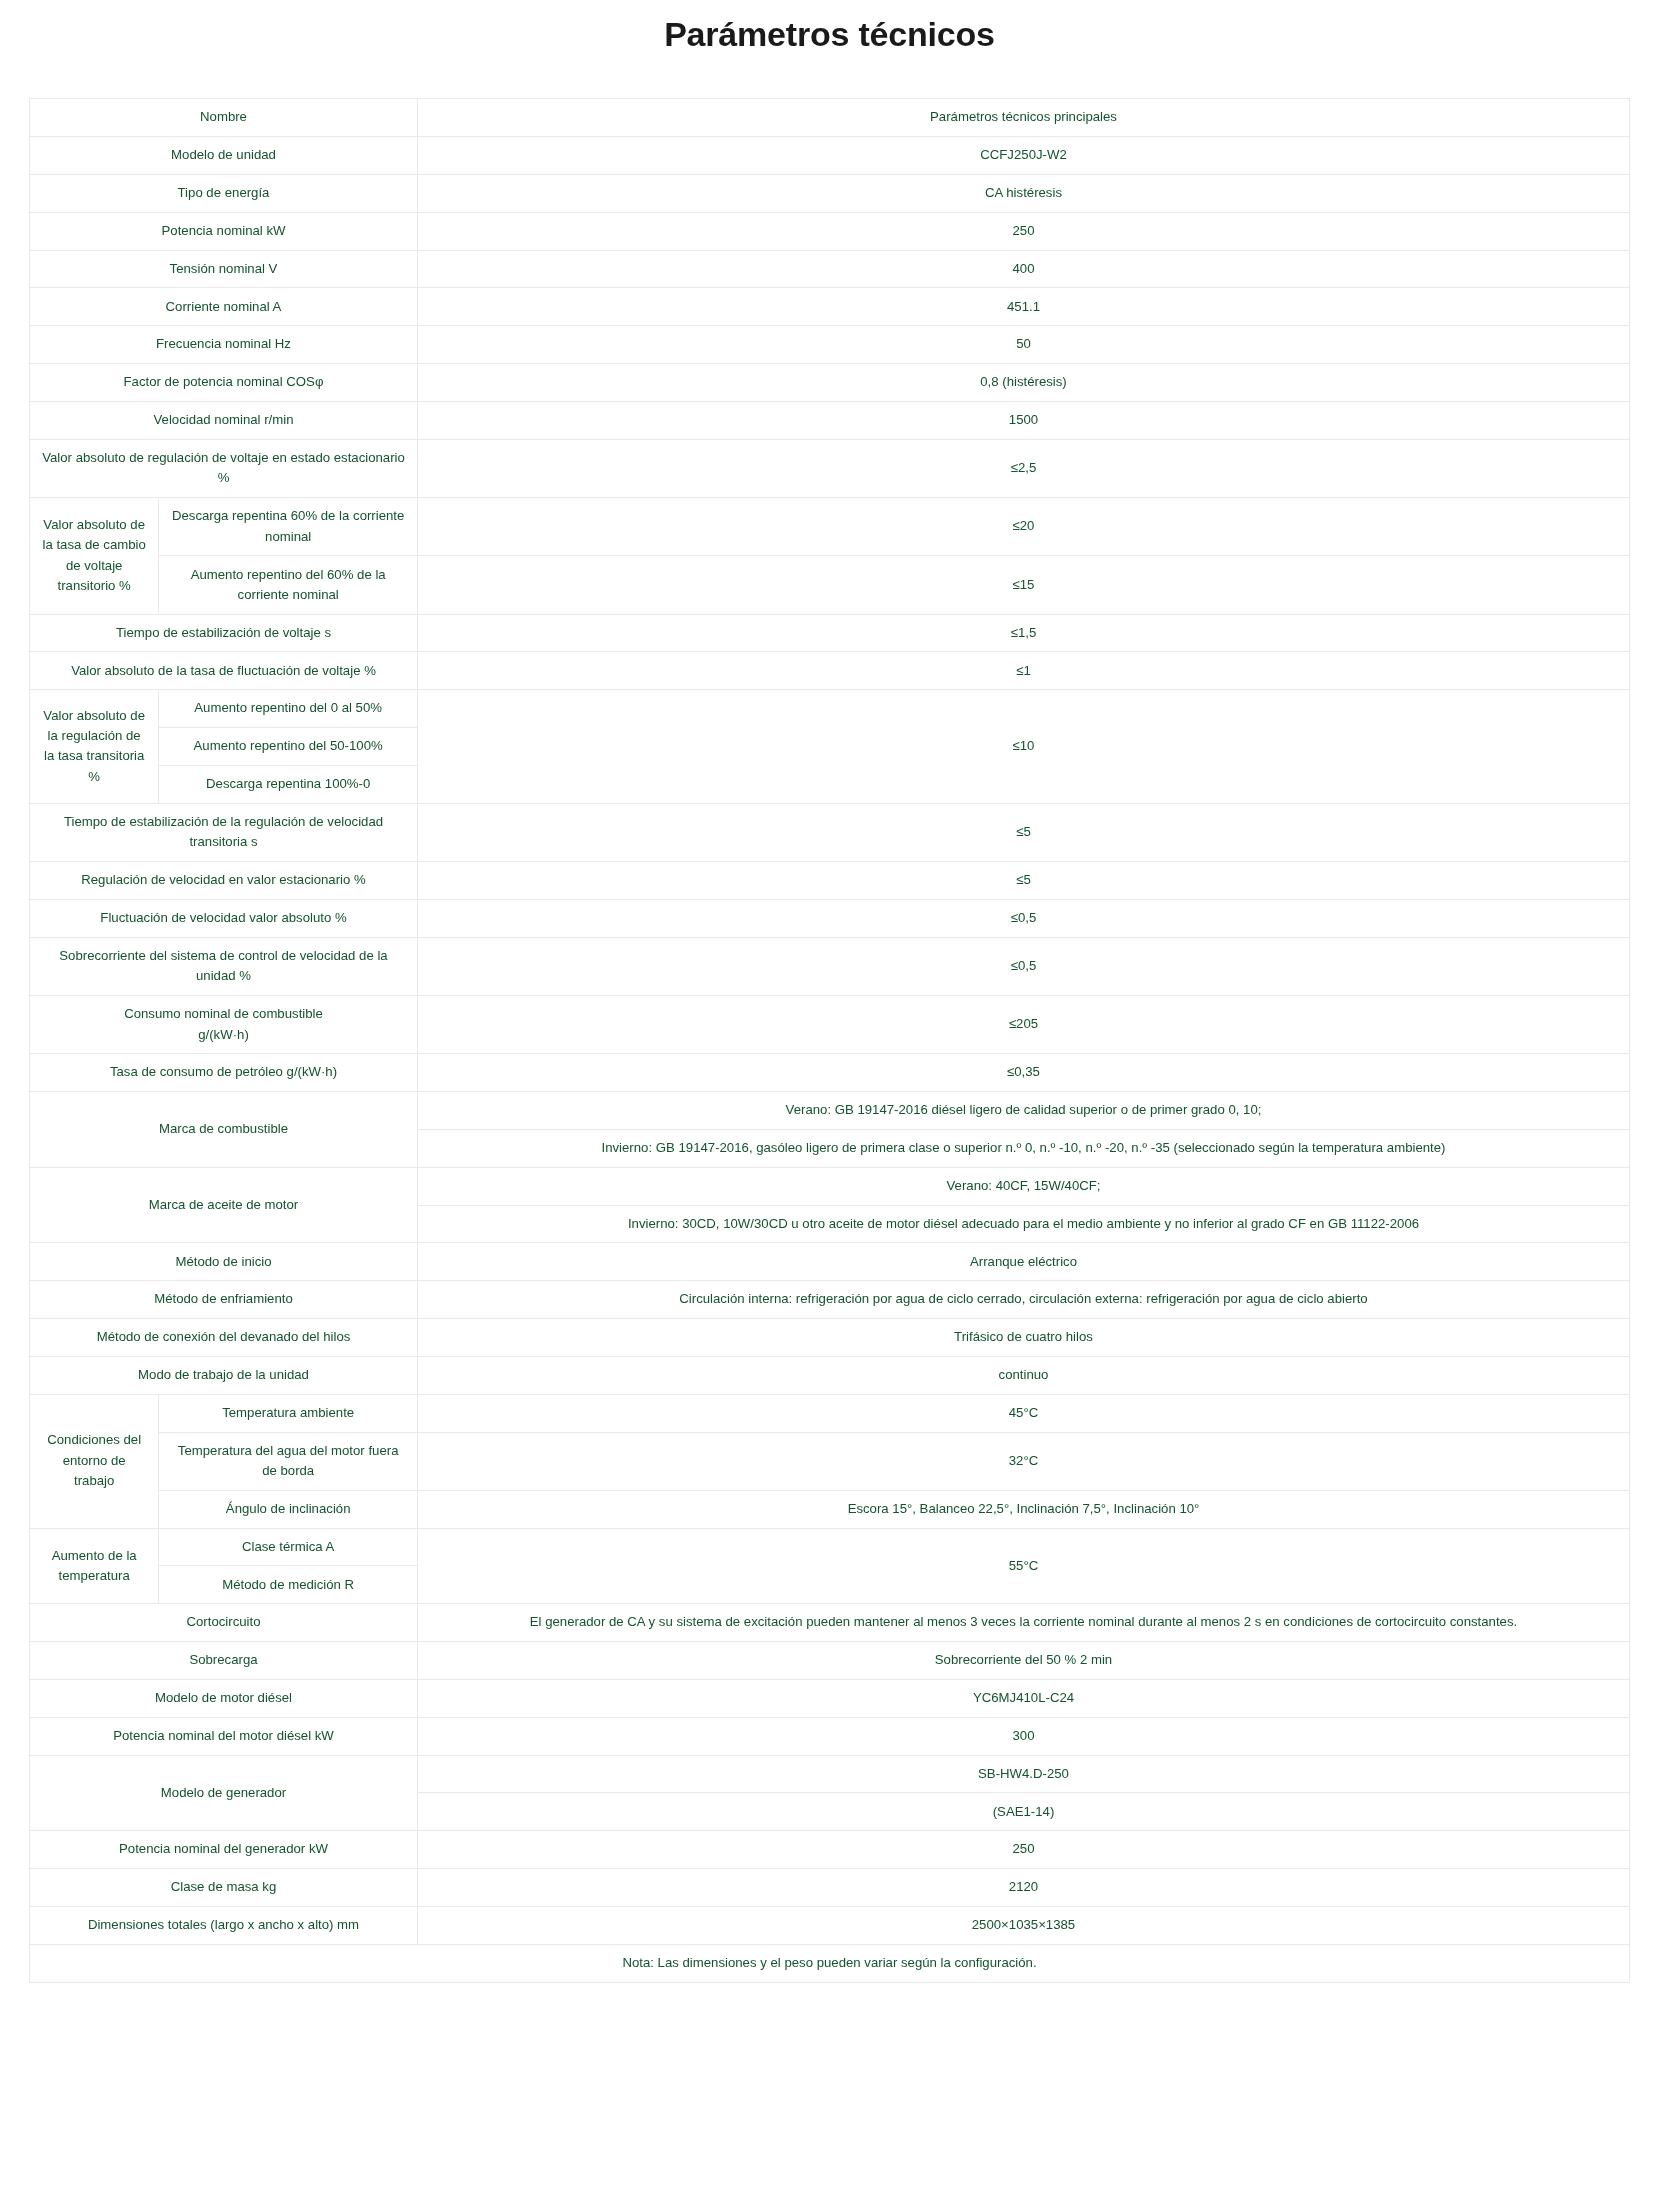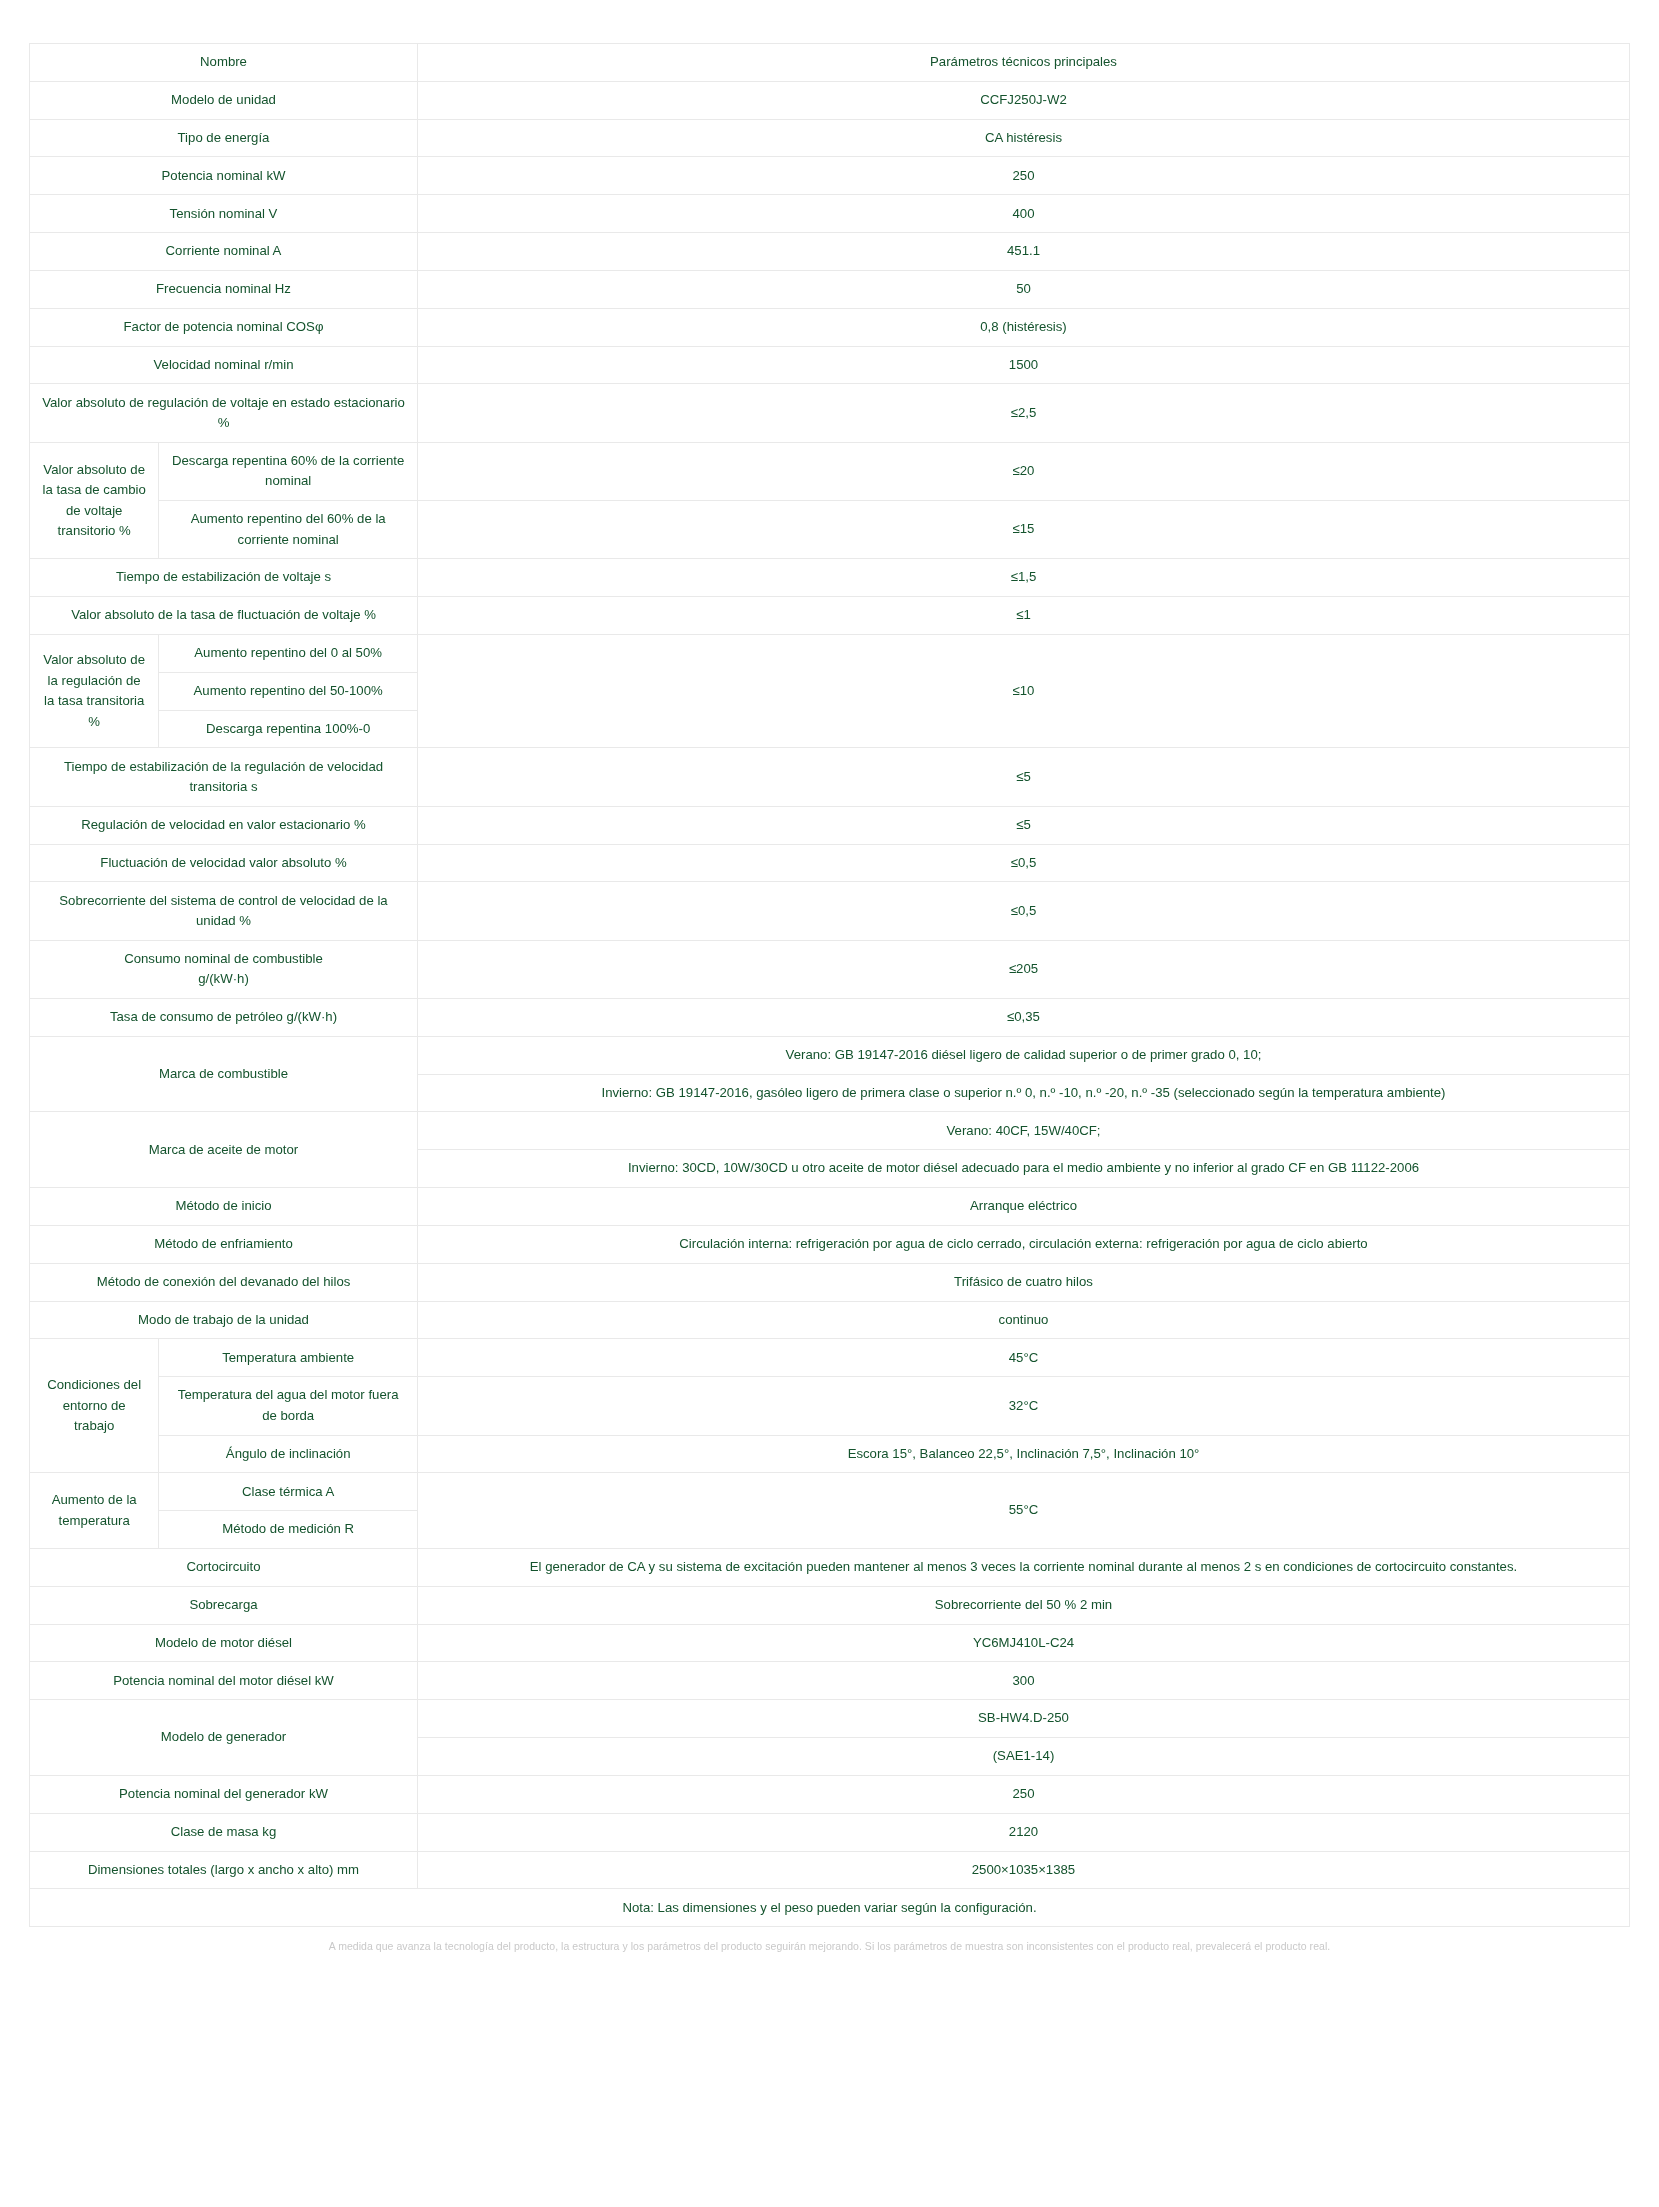--- a/index.html
+++ b/index.html
@@ -72,20 +72,21 @@
     padding: 12px 37px 9.1px 37px;
     line-height: 1.5;
     letter-spacing: 0.05px;
   }
 </style>
 </head>
 <body>
 
 <div class="page">
 
+  <h1 class="page-title">Parámetros técnicos</h1>
 
   <div class="table-wrap">
     <table class="spec">
       <tbody>
 
         <tr>
           <td class="label-main" colspan="3">Nombre</td>
           <td class="value">Parámetros técnicos principales</td>
         </tr>
 
@@ -282,16 +283,15 @@
         </tr>
 
         <tr class="note-row">
           <td colspan="4">Nota: Las dimensiones y el peso pueden variar según la configuración.</td>
         </tr>
 
       </tbody>
     </table>
   </div>
 
-  <div class="footer-note">A medida que avanza la tecnología del producto, la estructura y los parámetros del producto seguirán mejorando. Si los parámetros de muestra son inconsistentes con el producto real, prevalecerá el producto real.</div>
 
 </div>
 
 
 </body></html>

